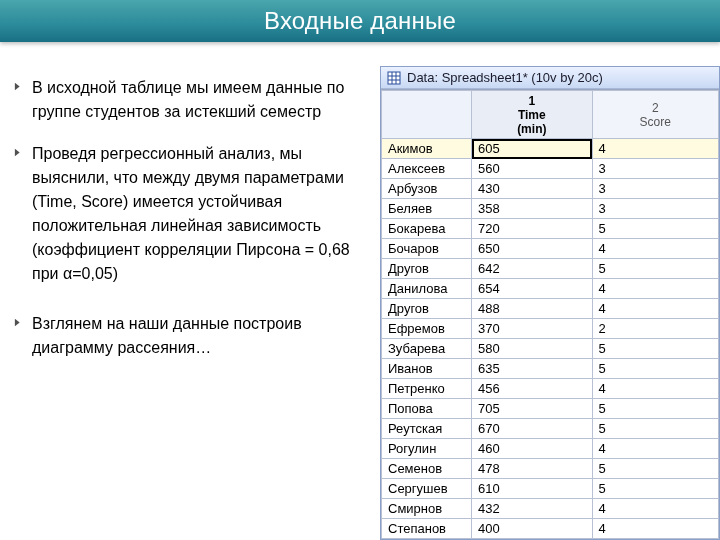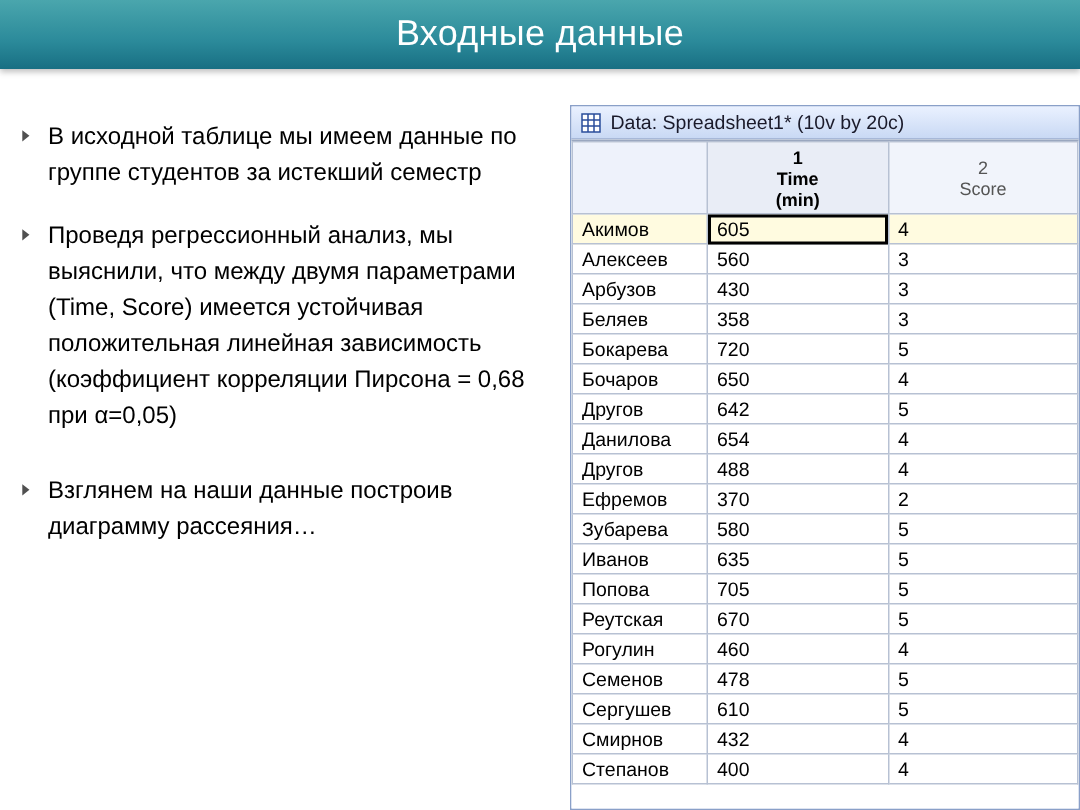--- a/index.html
+++ b/index.html
@@ -169,20 +169,25 @@
                   <td class="name">Зубарева</td>
                   <td class="timecell">580</td>
                   <td>5</td>
                 </tr>
                 <tr>
                   <td class="name">Иванов</td>
                   <td class="timecell">635</td>
                   <td>5</td>
                 </tr>
                 <tr>
+                  <td class="name">Петренко</td>
+                  <td class="timecell">456</td>
+                  <td>4</td>
+                </tr>
+                <tr>
                   <td class="name">Попова</td>
                   <td class="timecell">705</td>
                   <td>5</td>
                 </tr>
                 <tr>
                   <td class="name">Реутская</td>
                   <td class="timecell">670</td>
                   <td>5</td>
                 </tr>
                 <tr>

